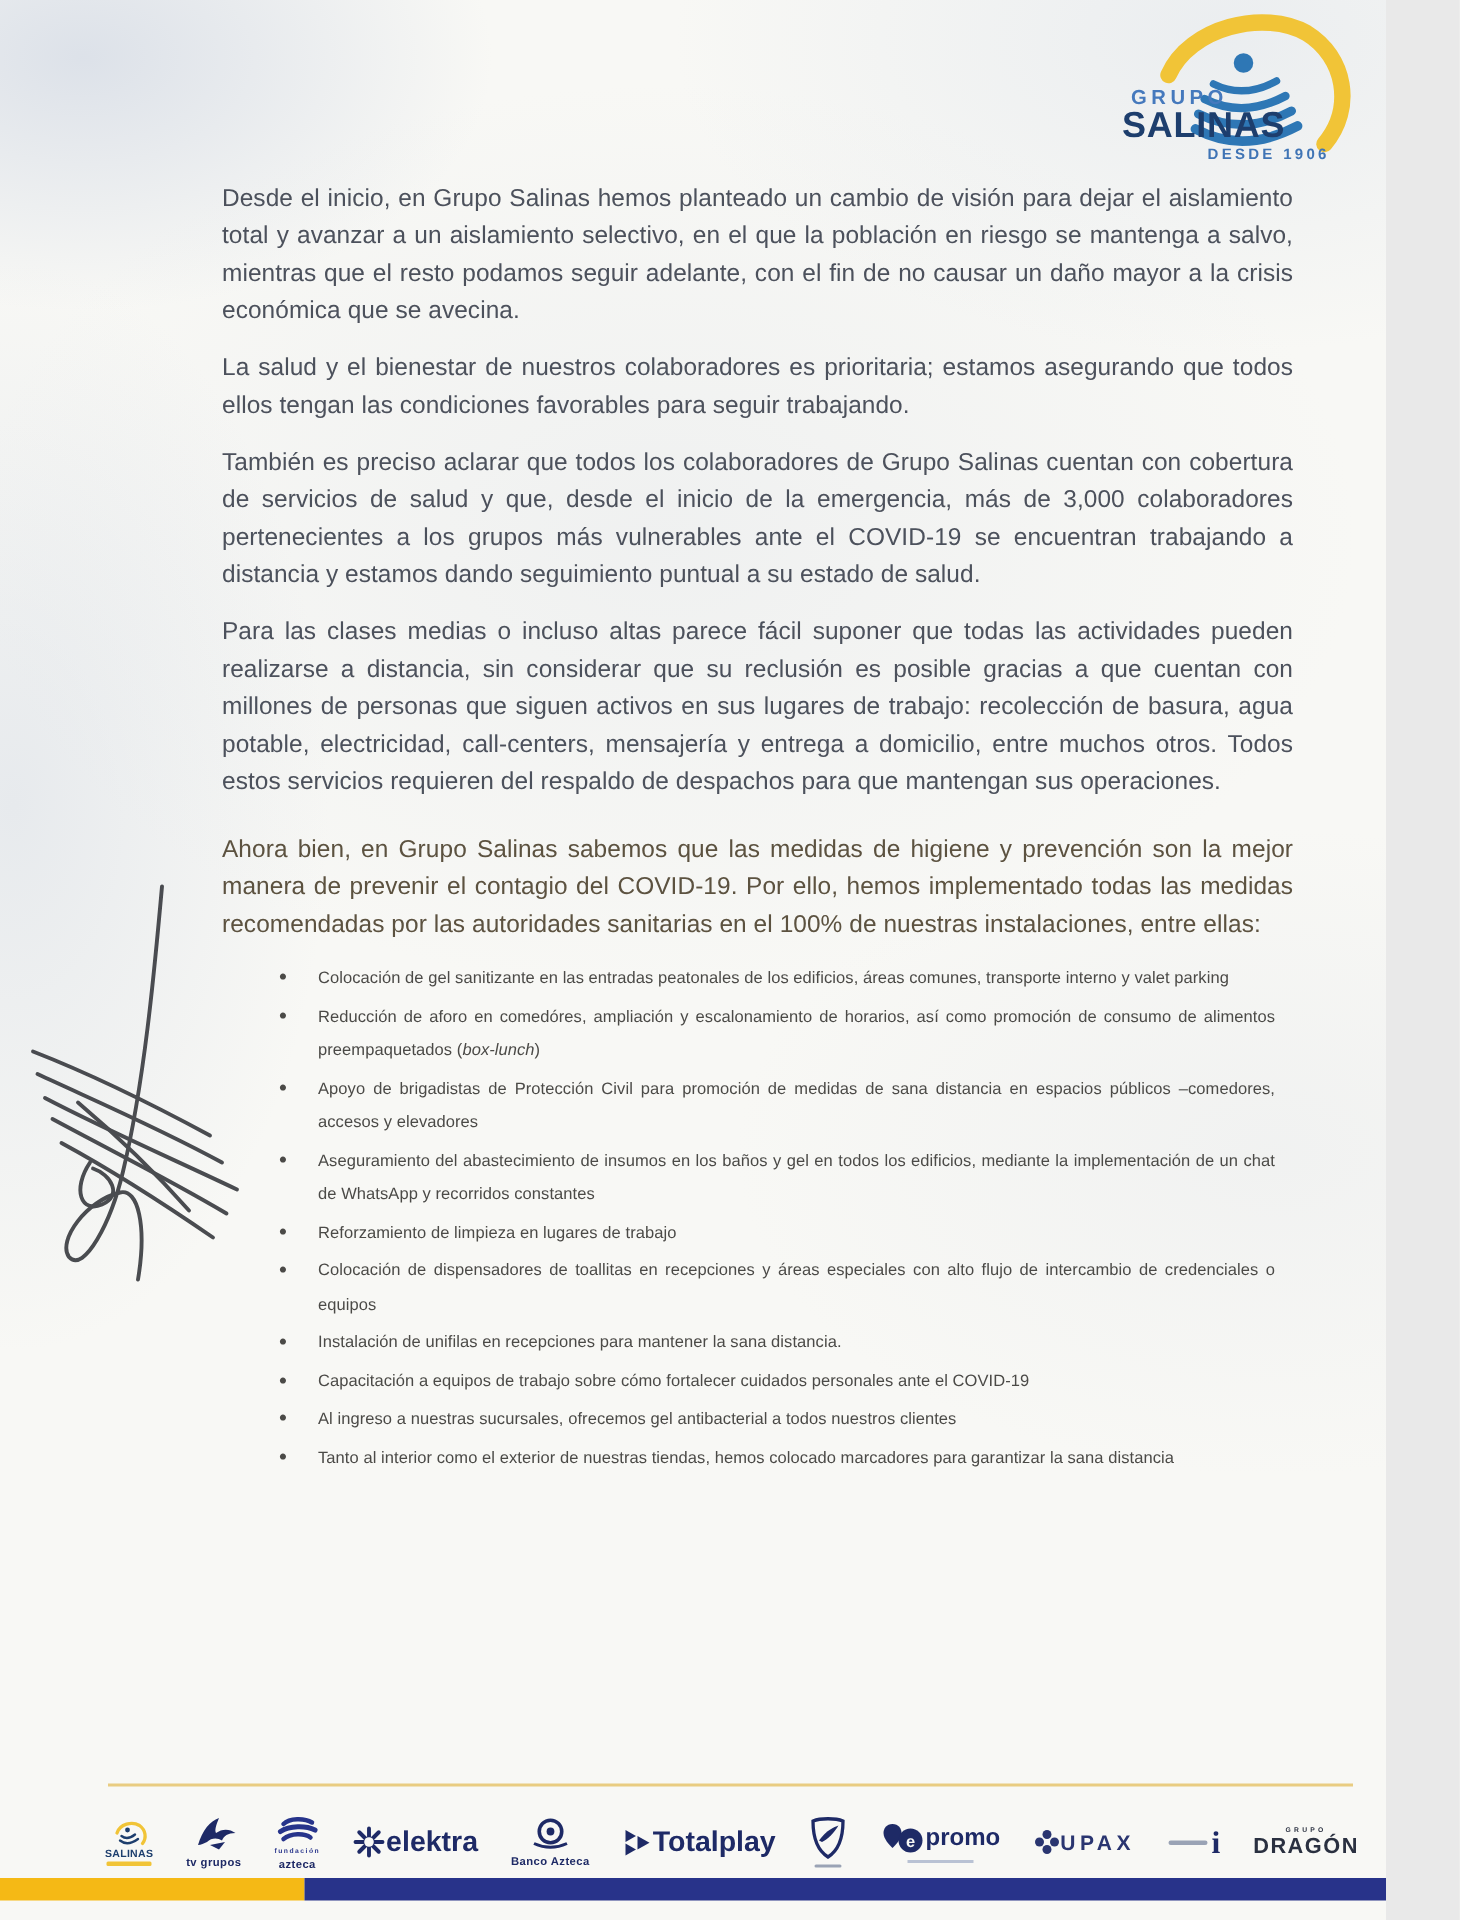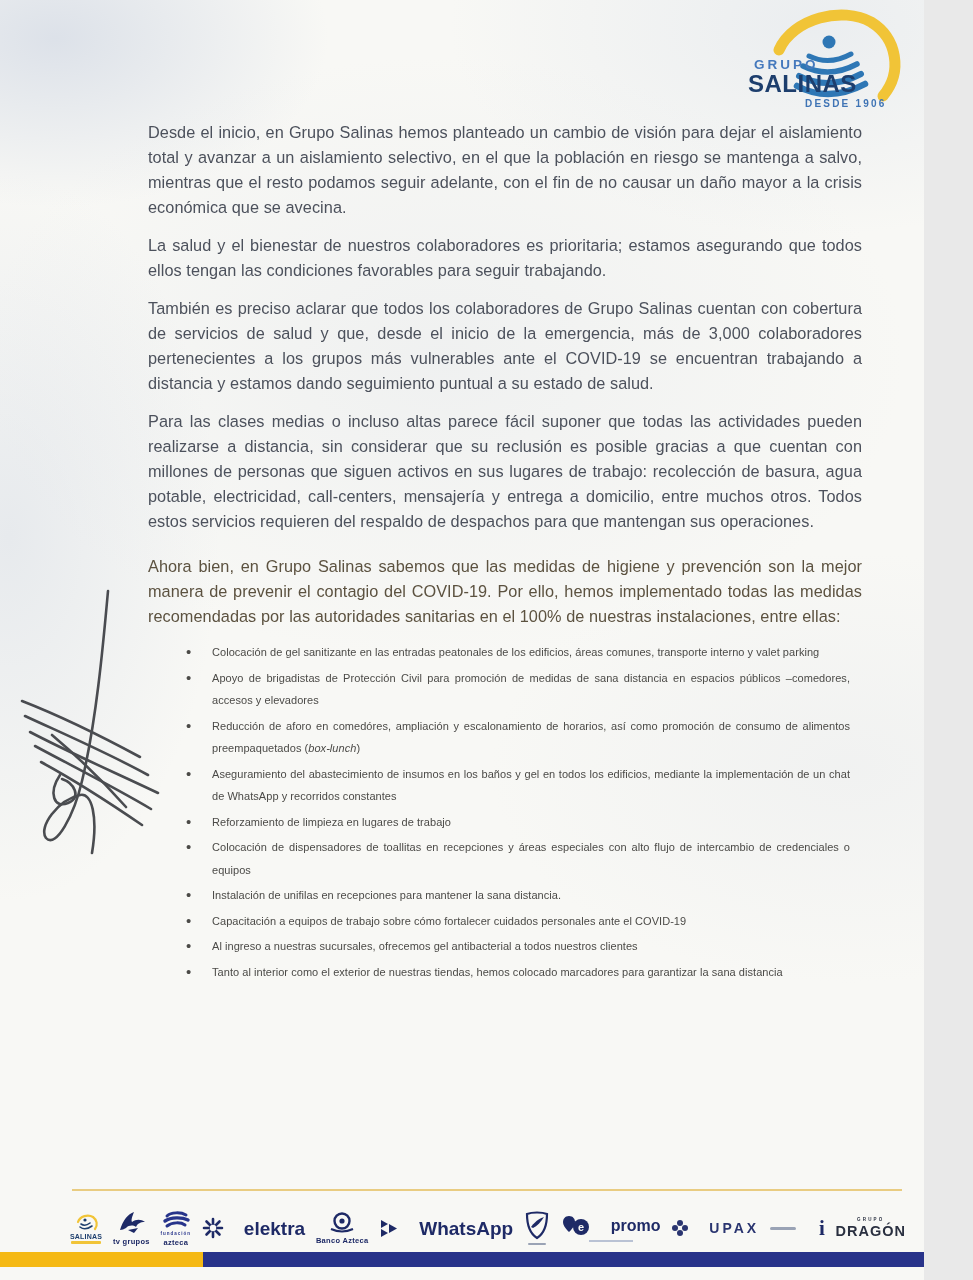--- a/index.html
+++ b/index.html
@@ -38,21 +38,21 @@
   .it{font-style:italic;}
   
   .signature{position:absolute;left:8px;top:585px;}
   
   .footer-rule{position:absolute;left:72px;top:1189px;width:830px;height:2px;
     background:#e6c46c;opacity:.85;}
   .logos{position:absolute;left:70px;top:1200px;width:836px;height:56px;
     display:flex;justify-content:space-between;align-items:center;color:#1e2a66;}
   .flogo{display:flex;flex-direction:column;align-items:center;justify-content:center;
     line-height:1;}
-  .flogo .row{display:flex;align-items:center;gap:20px;}
+  .flogo .row{display:flex;align-items:center;gap:0;}
   .lbl-lg{font-size:19px;font-weight:800;color:#1e2a66;}
   .lbl-sm{font-size:7.5px;font-weight:700;color:#1e2a66;margin-top:2px;letter-spacing:.3px;}
   .lbl-tiny{font-size:4.5px;font-weight:700;color:#27348b;letter-spacing:1px;}
   .gs-txt{font-size:7px;font-weight:800;color:#1d3e6d;letter-spacing:.2px;}
   .gs-bar{width:30px;height:3px;background:#f1c437;margin-top:1px;border-radius:1px;}
   .upax-txt{font-size:14px;font-weight:600;letter-spacing:3px;color:#2a3570;}
   .i-pre{width:26px;height:3px;border-radius:2px;background:#9aa3b5;margin-right:3px;}
   .i-big{font-size:21px;font-weight:800;color:#1e2a66;font-family:"Liberation Serif","DejaVu Serif",serif;}
   .dragon-top{font-size:4.5px;font-weight:700;letter-spacing:2.2px;color:#2a3040;}
   .dragon-main{font-size:14.5px;font-weight:800;letter-spacing:1px;color:#2a3040;margin-top:1px;}
@@ -92,22 +92,22 @@
   </svg>
 
   <div class="content">
     <p>Desde el inicio, en Grupo Salinas hemos planteado un cambio de visión para dejar el aislamiento total y avanzar a un aislamiento selectivo, en el que la población en riesgo se mantenga a salvo, mientras que el resto podamos seguir adelante, con el fin de no causar un daño mayor a la crisis económica que se avecina.</p>
     <p>La salud y el bienestar de nuestros colaboradores es prioritaria; estamos asegurando que todos ellos tengan las condiciones favorables para seguir trabajando.</p>
     <p>También es preciso aclarar que todos los colaboradores de Grupo Salinas cuentan con cobertura de servicios de salud y que, desde el inicio de la emergencia, más de 3,000 colaboradores pertenecientes a los grupos más vulnerables ante el COVID-19 se encuentran trabajando a distancia y estamos dando seguimiento puntual a su estado de salud.</p>
     <p>Para las clases medias o incluso altas parece fácil suponer que todas las actividades pueden realizarse a distancia, sin considerar que su reclusión es posible gracias a que cuentan con millones de personas que siguen activos en sus lugares de trabajo: recolección de basura, agua potable, electricidad, call-centers, mensajería y entrega a domicilio, entre muchos otros. Todos estos servicios requieren del respaldo de despachos para que mantengan sus operaciones.</p>
     <p class="warm">Ahora bien, en Grupo Salinas sabemos que las medidas de higiene y prevención son la mejor manera de prevenir el contagio del COVID-19. Por ello, hemos implementado todas las medidas recomendadas por las autoridades sanitarias en el 100% de nuestras instalaciones, entre ellas:</p>
     <ul class="measures">
       <li><span>Colocación de gel sanitizante en las entradas peatonales de los edificios, áreas comunes, transporte interno y valet parking</span></li>
+      <li><span>Reducción de aforo en comedóres, ampliación y escalonamiento de horarios, así como promoción de consumo de alimentos preempaquetados (</span><span class="it">box-lunch</span><span>)</span></li>
       <li><span>Apoyo de brigadistas de Protección Civil para promoción de medidas de sana distancia en espacios públicos –comedores, accesos y elevadores</span></li>
-      <li><span>Reducción de aforo en comedóres, ampliación y escalonamiento de horarios, así como promoción de consumo de alimentos preempaquetados (</span><span class="it">box-lunch</span><span>)</span></li>
       <li><span>Aseguramiento del abastecimiento de insumos en los baños y gel en todos los edificios, mediante la implementación de un chat de WhatsApp y recorridos constantes</span></li>
       <li><span>Reforzamiento de limpieza en lugares de trabajo</span></li>
       <li><span>Colocación de dispensadores de toallitas en recepciones y áreas especiales con alto flujo de intercambio de credenciales o equipos</span></li>
       <li><span>Instalación de unifilas en recepciones para mantener la sana distancia.</span></li>
       <li><span>Capacitación a equipos de trabajo sobre cómo fortalecer cuidados personales ante el COVID-19</span></li>
       <li><span>Al ingreso a nuestras sucursales, ofrecemos gel antibacterial a todos nuestros clientes</span></li>
       <li><span>Tanto al interior como el exterior de nuestras tiendas, hemos colocado marcadores para garantizar la sana distancia</span></li>
     </ul>
   </div>
 
@@ -162,21 +162,21 @@
       <span class="lbl-sm">Banco Azteca</span>
     </div>
 
     <div class="flogo">
       <div class="row">
         <svg width="20" height="22" viewBox="0 0 20 22" fill="#1e2a66">
           <path d="M2,3 L9,7 L2,11 Z"></path>
           <path d="M2,12 L9,16 L2,20 Z"></path>
           <path d="M10,7 L18,11.5 L10,16 Z"></path>
         </svg>
-        <span class="lbl-lg">WhatsApp</span>
+        <span class="lbl-lg">Totalplay</span>
       </div>
     </div>
 
     <div class="flogo">
       <svg width="26" height="30" viewBox="0 0 26 30">
         <path d="M3,3 C8,1 18,1 23,3 C23,12 21,22 13,27 C5,22 3,12 3,3 Z" fill="none" stroke="#1e2a66" stroke-width="2.2"></path>
         <path d="M7,16 C12,9 17,7 20,6 C17,11 13,15 9,17 Z" fill="#1e2a66"></path>
       </svg>
       <span class="i-pre" style="width:18px;height:2px;margin:2px 0 0 0"></span>
     </div>

